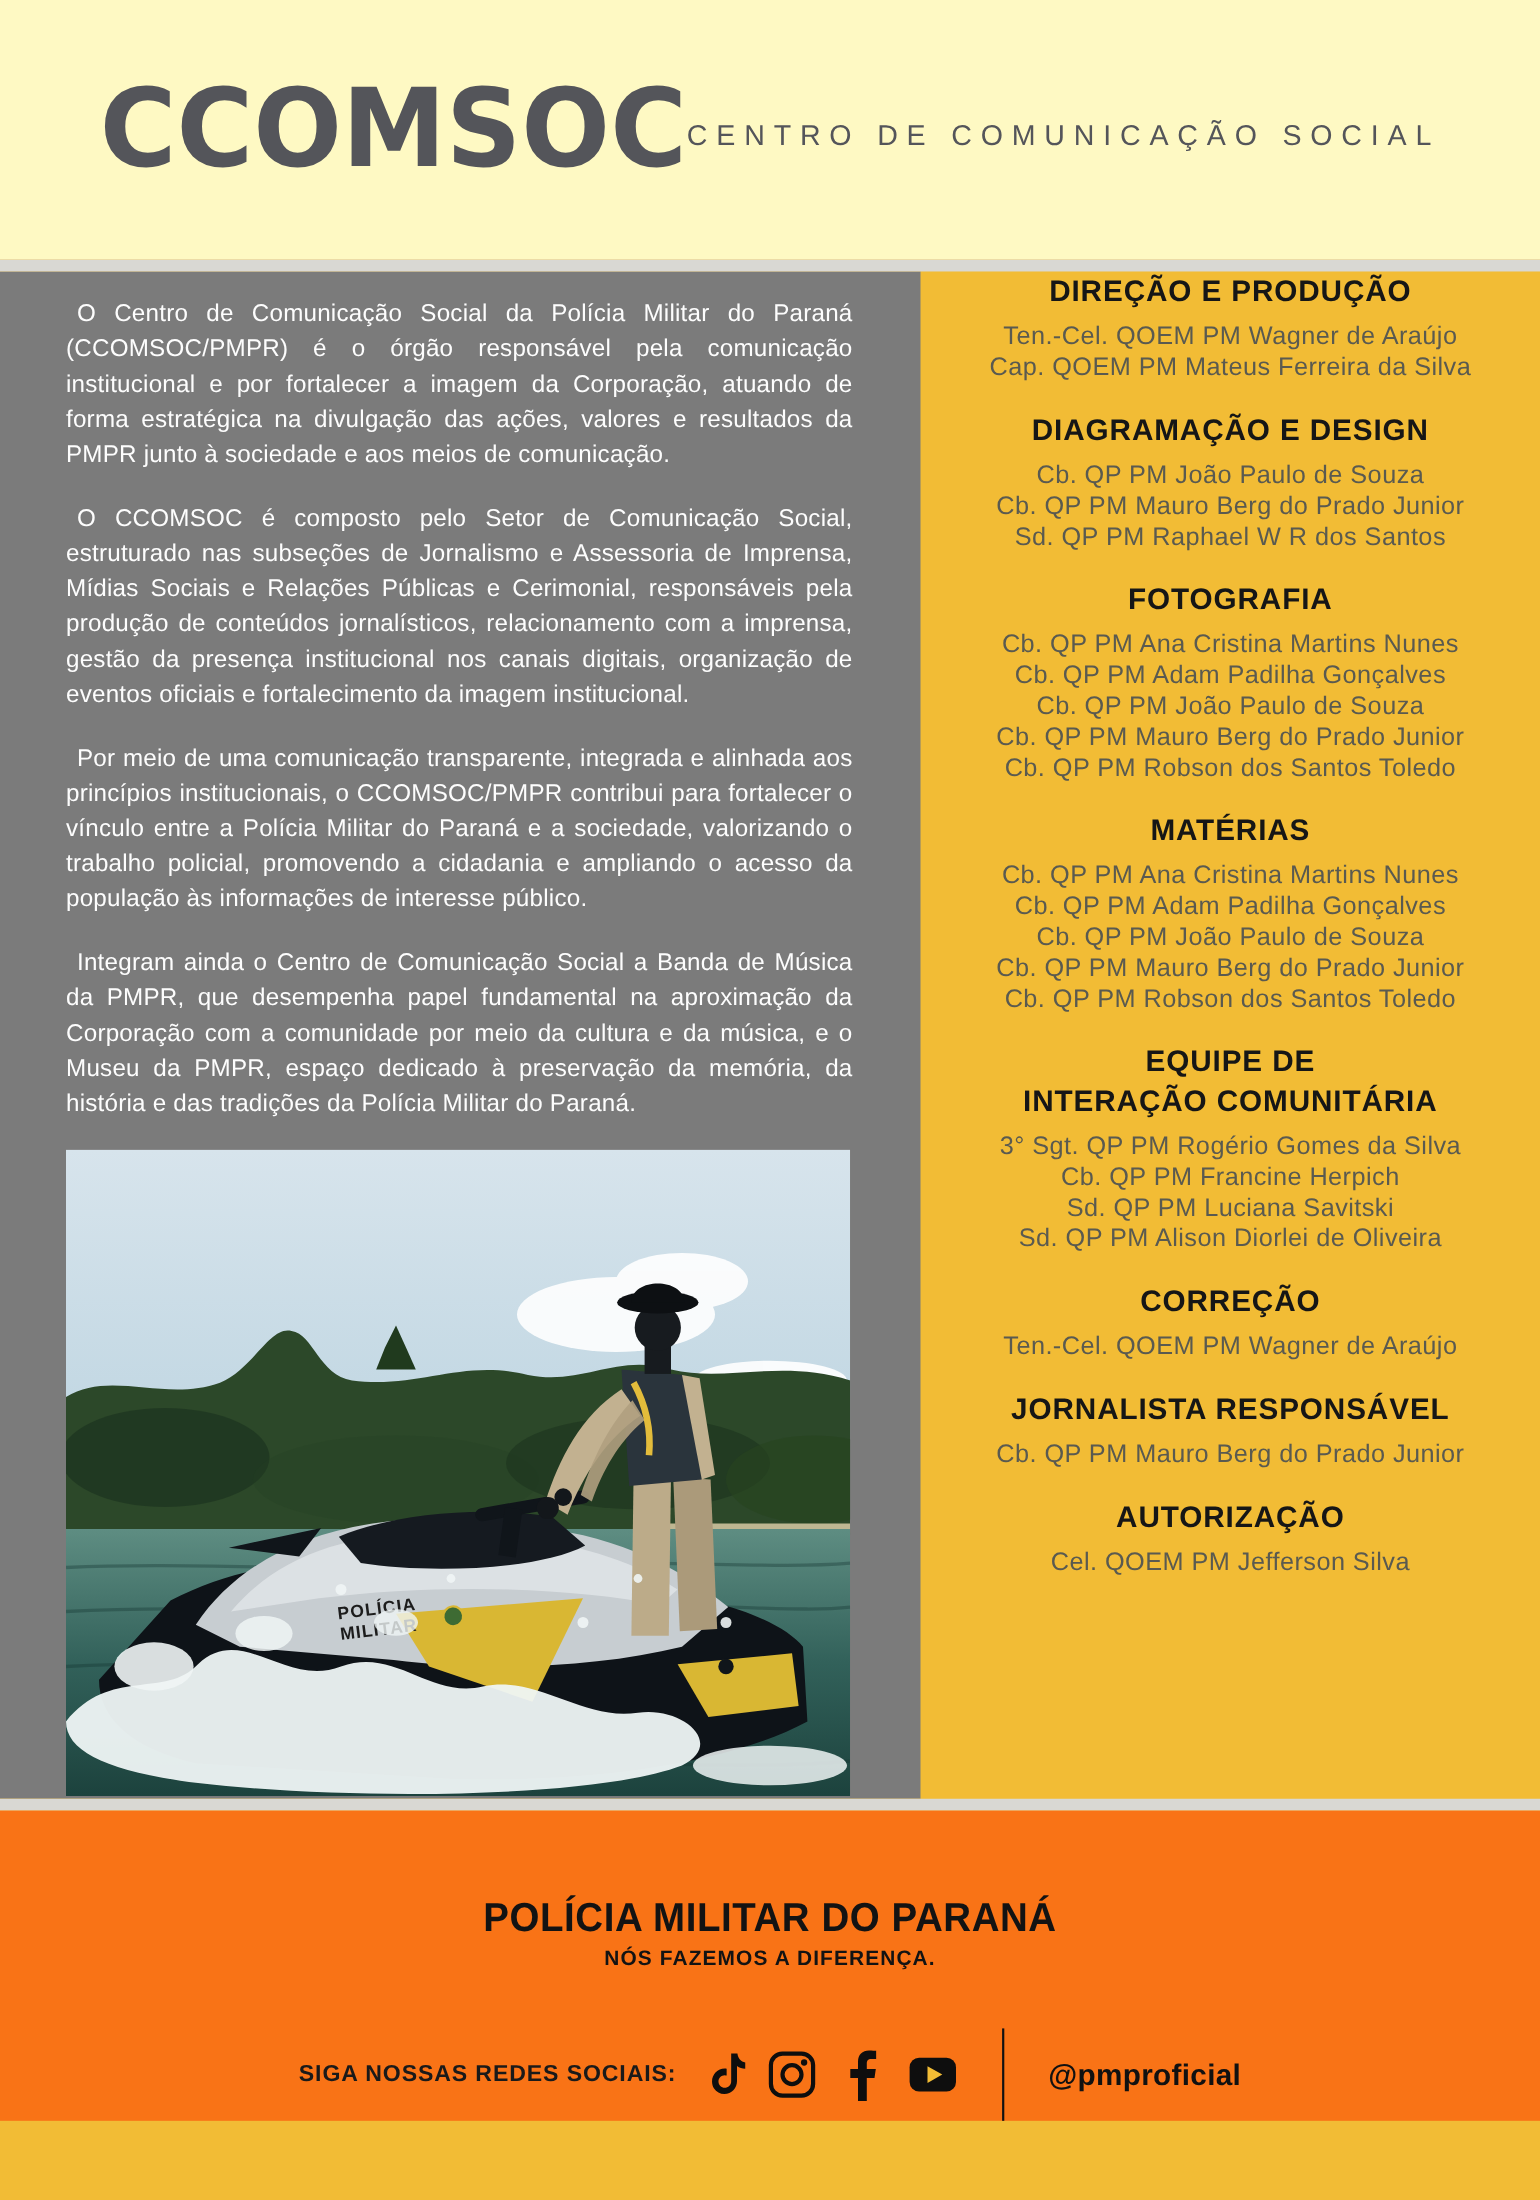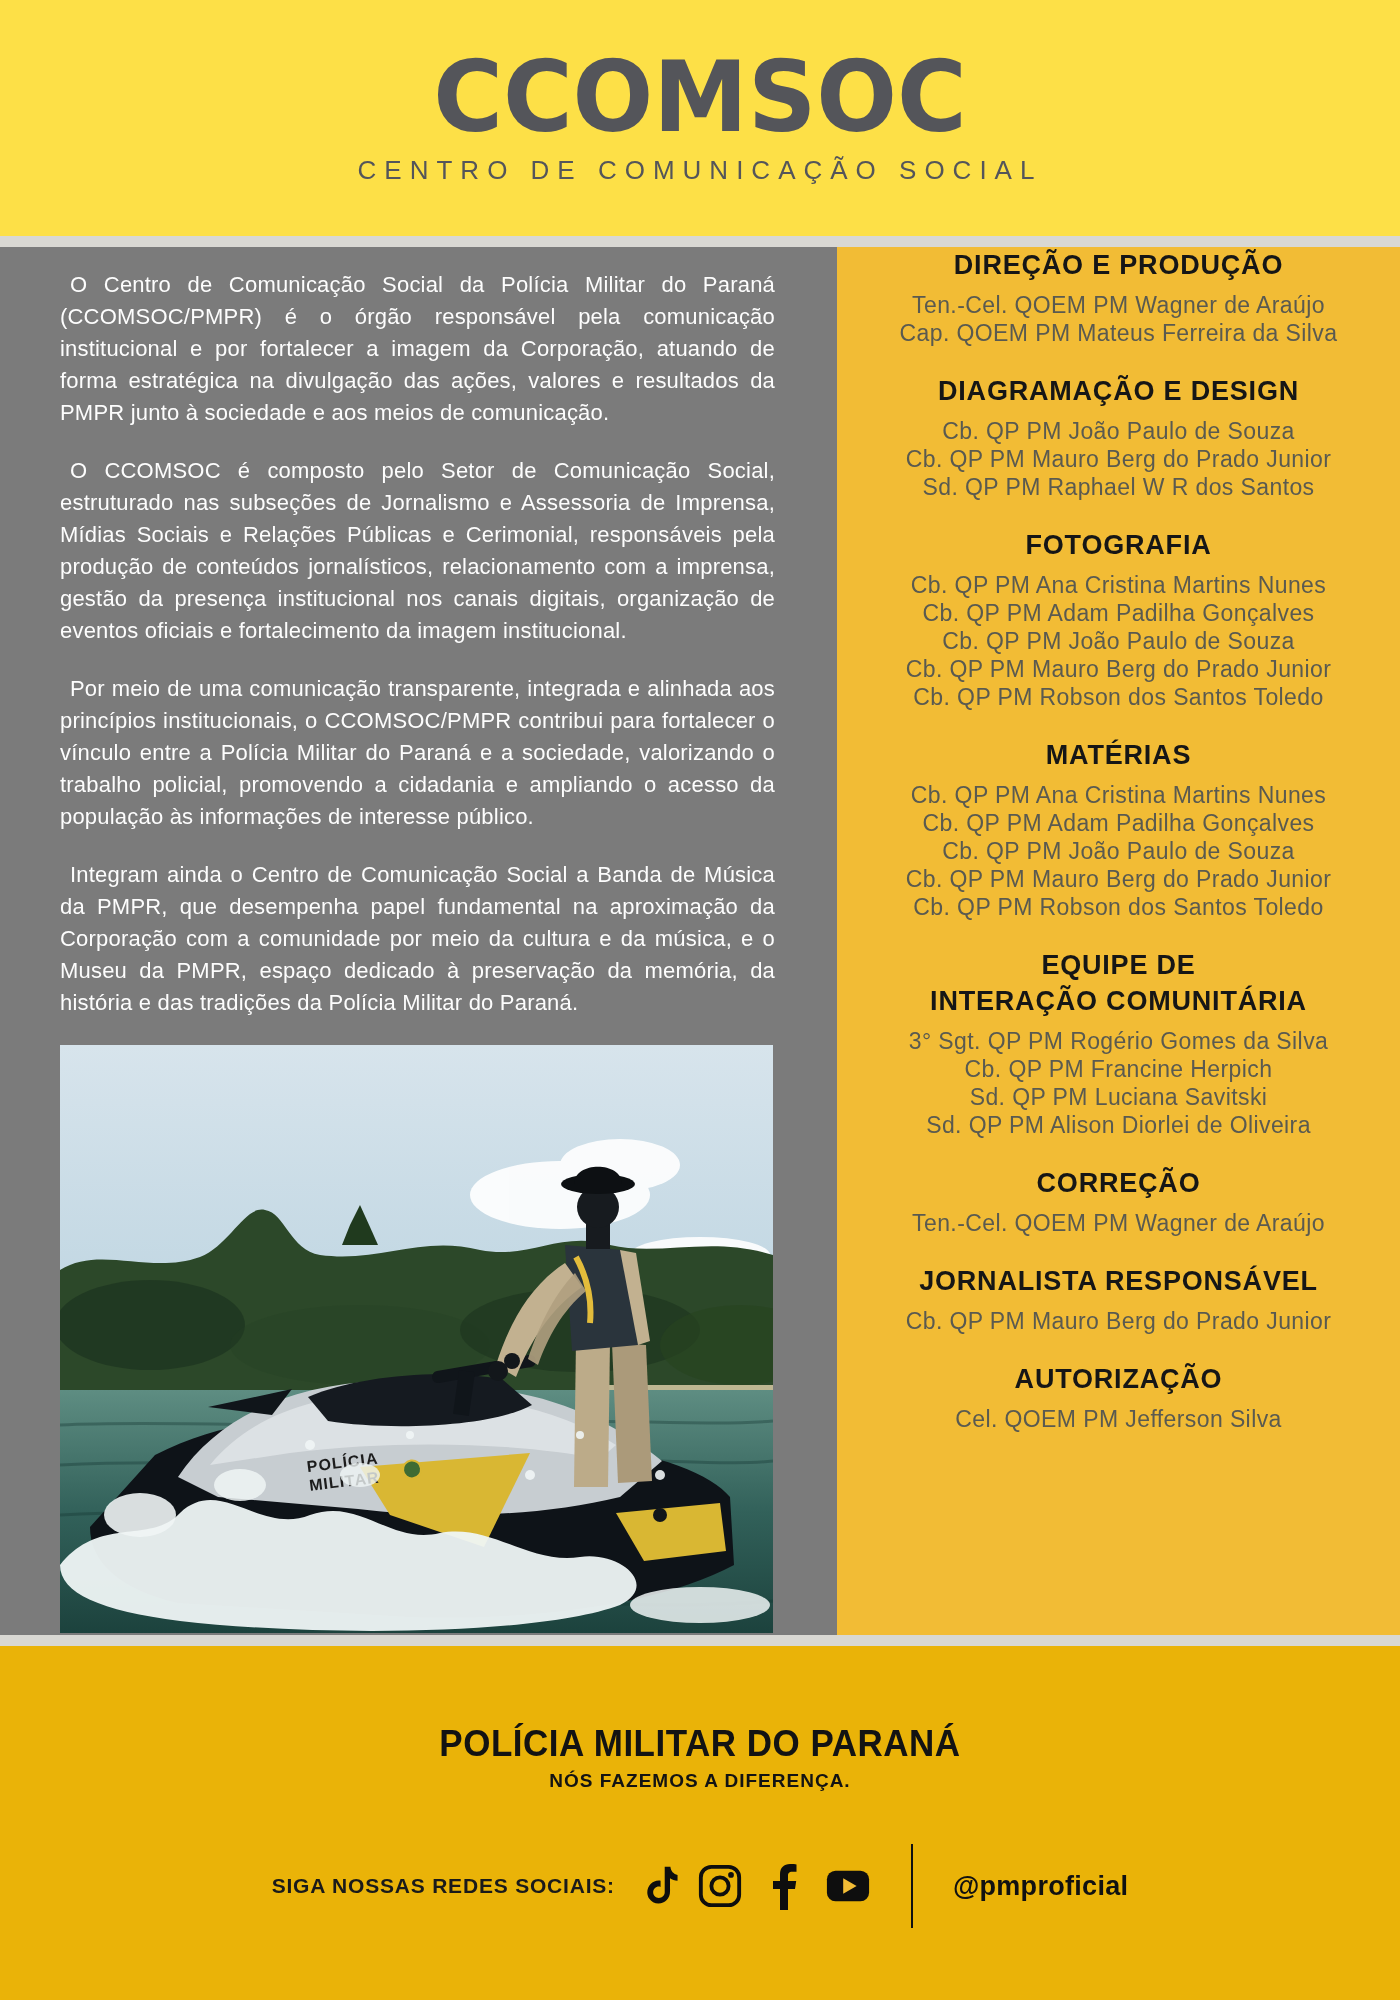--- a/index.html
+++ b/index.html
@@ -3,21 +3,21 @@
 <meta charset="utf-8">
 <style>
   * { margin:0; padding:0; box-sizing:border-box; }
   html,body { background:#888; }
   .page {
     width:1400px; height:2000px; position:relative; overflow:hidden;
     font-family:"Liberation Sans", sans-serif; background:#F2BC35;
     margin:0 auto;
   }
   
-  .header { height:236px; background:#fde047; display:flex; flex-direction:column; align-items:center; justify-content:center;text-align:right; }
+  .header { height:236px; background:#fef9c3; display:flex; flex-direction:row; align-items:center; justify-content:center;text-align:right; }
   .logo {
     font-family:"DejaVu Sans", sans-serif; font-weight:700; font-size:95px; line-height:95px;
     color:#54555A; letter-spacing:0px; transform:scaleY(1.04);
   }
   .tagline {
     margin-top:10px; font-weight:400; font-size:26px; color:#54555A; letter-spacing:8px;
   }
   .hdivider { height:11px; background:#D9D8D3; width:100%; }
   
   .main { display:flex; height:1388px; }
@@ -30,21 +30,21 @@
   .photo-frame svg { display:block; }
   
   .right { flex:1; background:#F2BC35; text-align:center; }
   .credit-sec { margin-bottom:26px; }
   .sec-title {
     font-size:27px; font-weight:800; color:#161616; letter-spacing:0.8px;
     line-height:36px; white-space:pre-line; margin-bottom:8px;
   }
   .sec-name { font-size:23px; line-height:28px; color:#5A5A50; letter-spacing:0.4px; }
   
-  .footer { height:354px; background:#eab308; text-align:center; }
+  .footer { height:282px; background:#f97316; text-align:center; }
   .slogan-title {
     padding-top:76px; font-size:35px; font-weight:800; color:#131313;
     letter-spacing:0.5px; transform:scaleY(1.05);
   }
   .slogan-sub { margin-top:8px; font-size:19px; font-weight:700; color:#131313; letter-spacing:1px; }
   .social-row { margin-top:52px; display:flex; align-items:center; justify-content:center; gap:18px; }
   .social-label { font-size:21px; font-weight:700; color:#1A1A1A; letter-spacing:0.8px; }
   .sicon { width:46px; height:46px; display:inline-flex; align-items:center; justify-content:center; }
   .sicon svg { display:block; }
   .vline { width:2px; height:84px; background:#111; margin:0 22px; }

